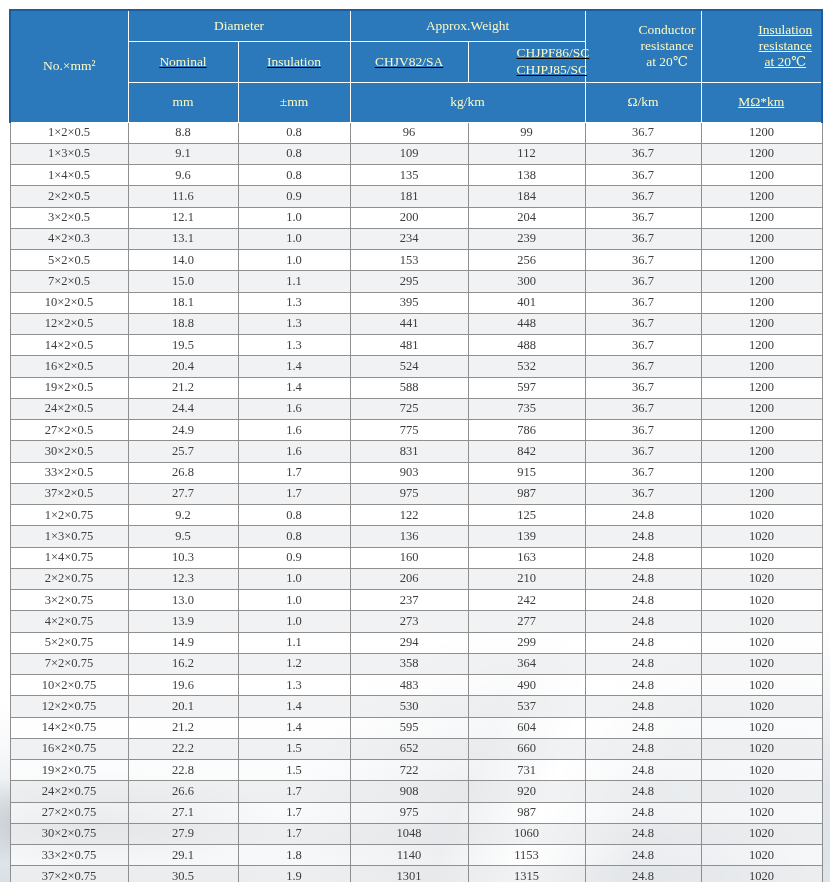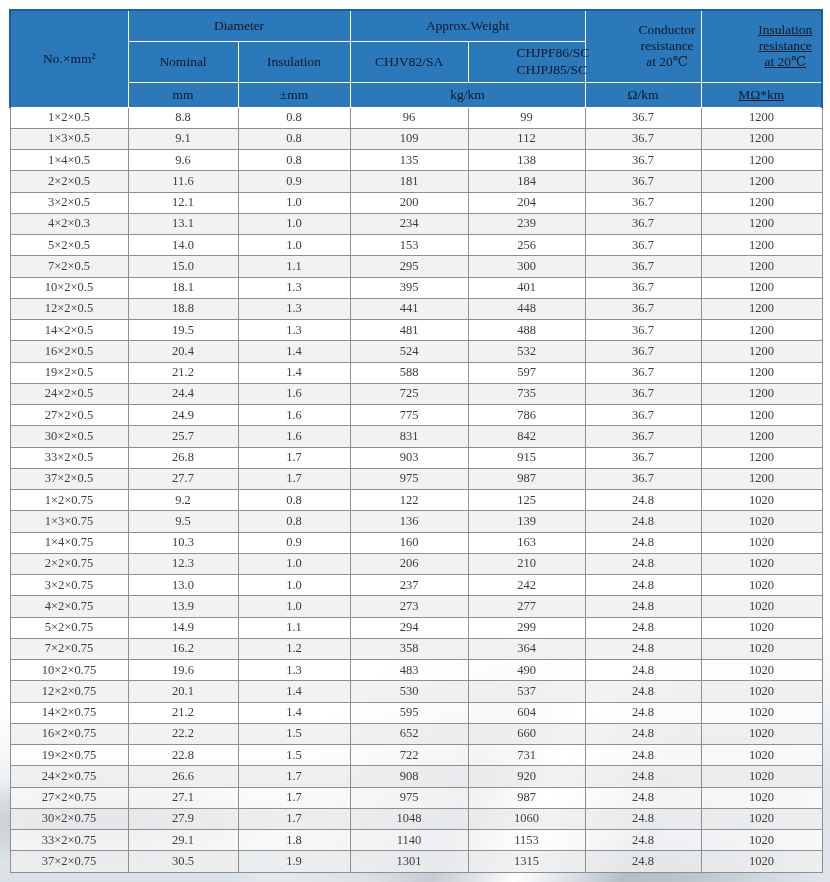--- a/index.html
+++ b/index.html
@@ -26,31 +26,31 @@
   table.spec-table {
     position: relative; z-index: 1;
     margin: 9px 0 0 9px;
     width: 812px;
     border-collapse: collapse;
     table-layout: fixed;
   }
 
   thead th {
     background: #2b79ba;
-    color: #0f172a;
+    color: #fef9c3;
     font-weight: normal;
     font-size: 13.5px;
     border: 1.5px solid #ffffff;
     padding: 0;
     text-align: center;
     vertical-align: middle;
   }
   thead tr.h-row1 { height: 31px; }
-  thead tr.h-row2 { height: 41px; }
-  thead tr.h-row3 { height: 25px; padding-left: 27px; }
+  thead tr.h-row2 { height: 41px; text-decoration: underline; }
+  thead tr.h-row3 { height: 40px; padding-left: 27px; }
   thead tr.h-row1 th { border-top: 2px solid #1d5c9e; }
   th.edge-l { border-left: 2px solid #1d5c9e; }
   th.edge-r { border-right: 2px solid #1d5c9e; text-decoration: underline; }
   .multiline { white-space: pre-line; line-height: 1.22; padding-left: 48px; }
 
   tbody td {
     border: 1px solid #8f8f8f;
     text-align: center;
     vertical-align: middle;
     font-size: 12.5px;

